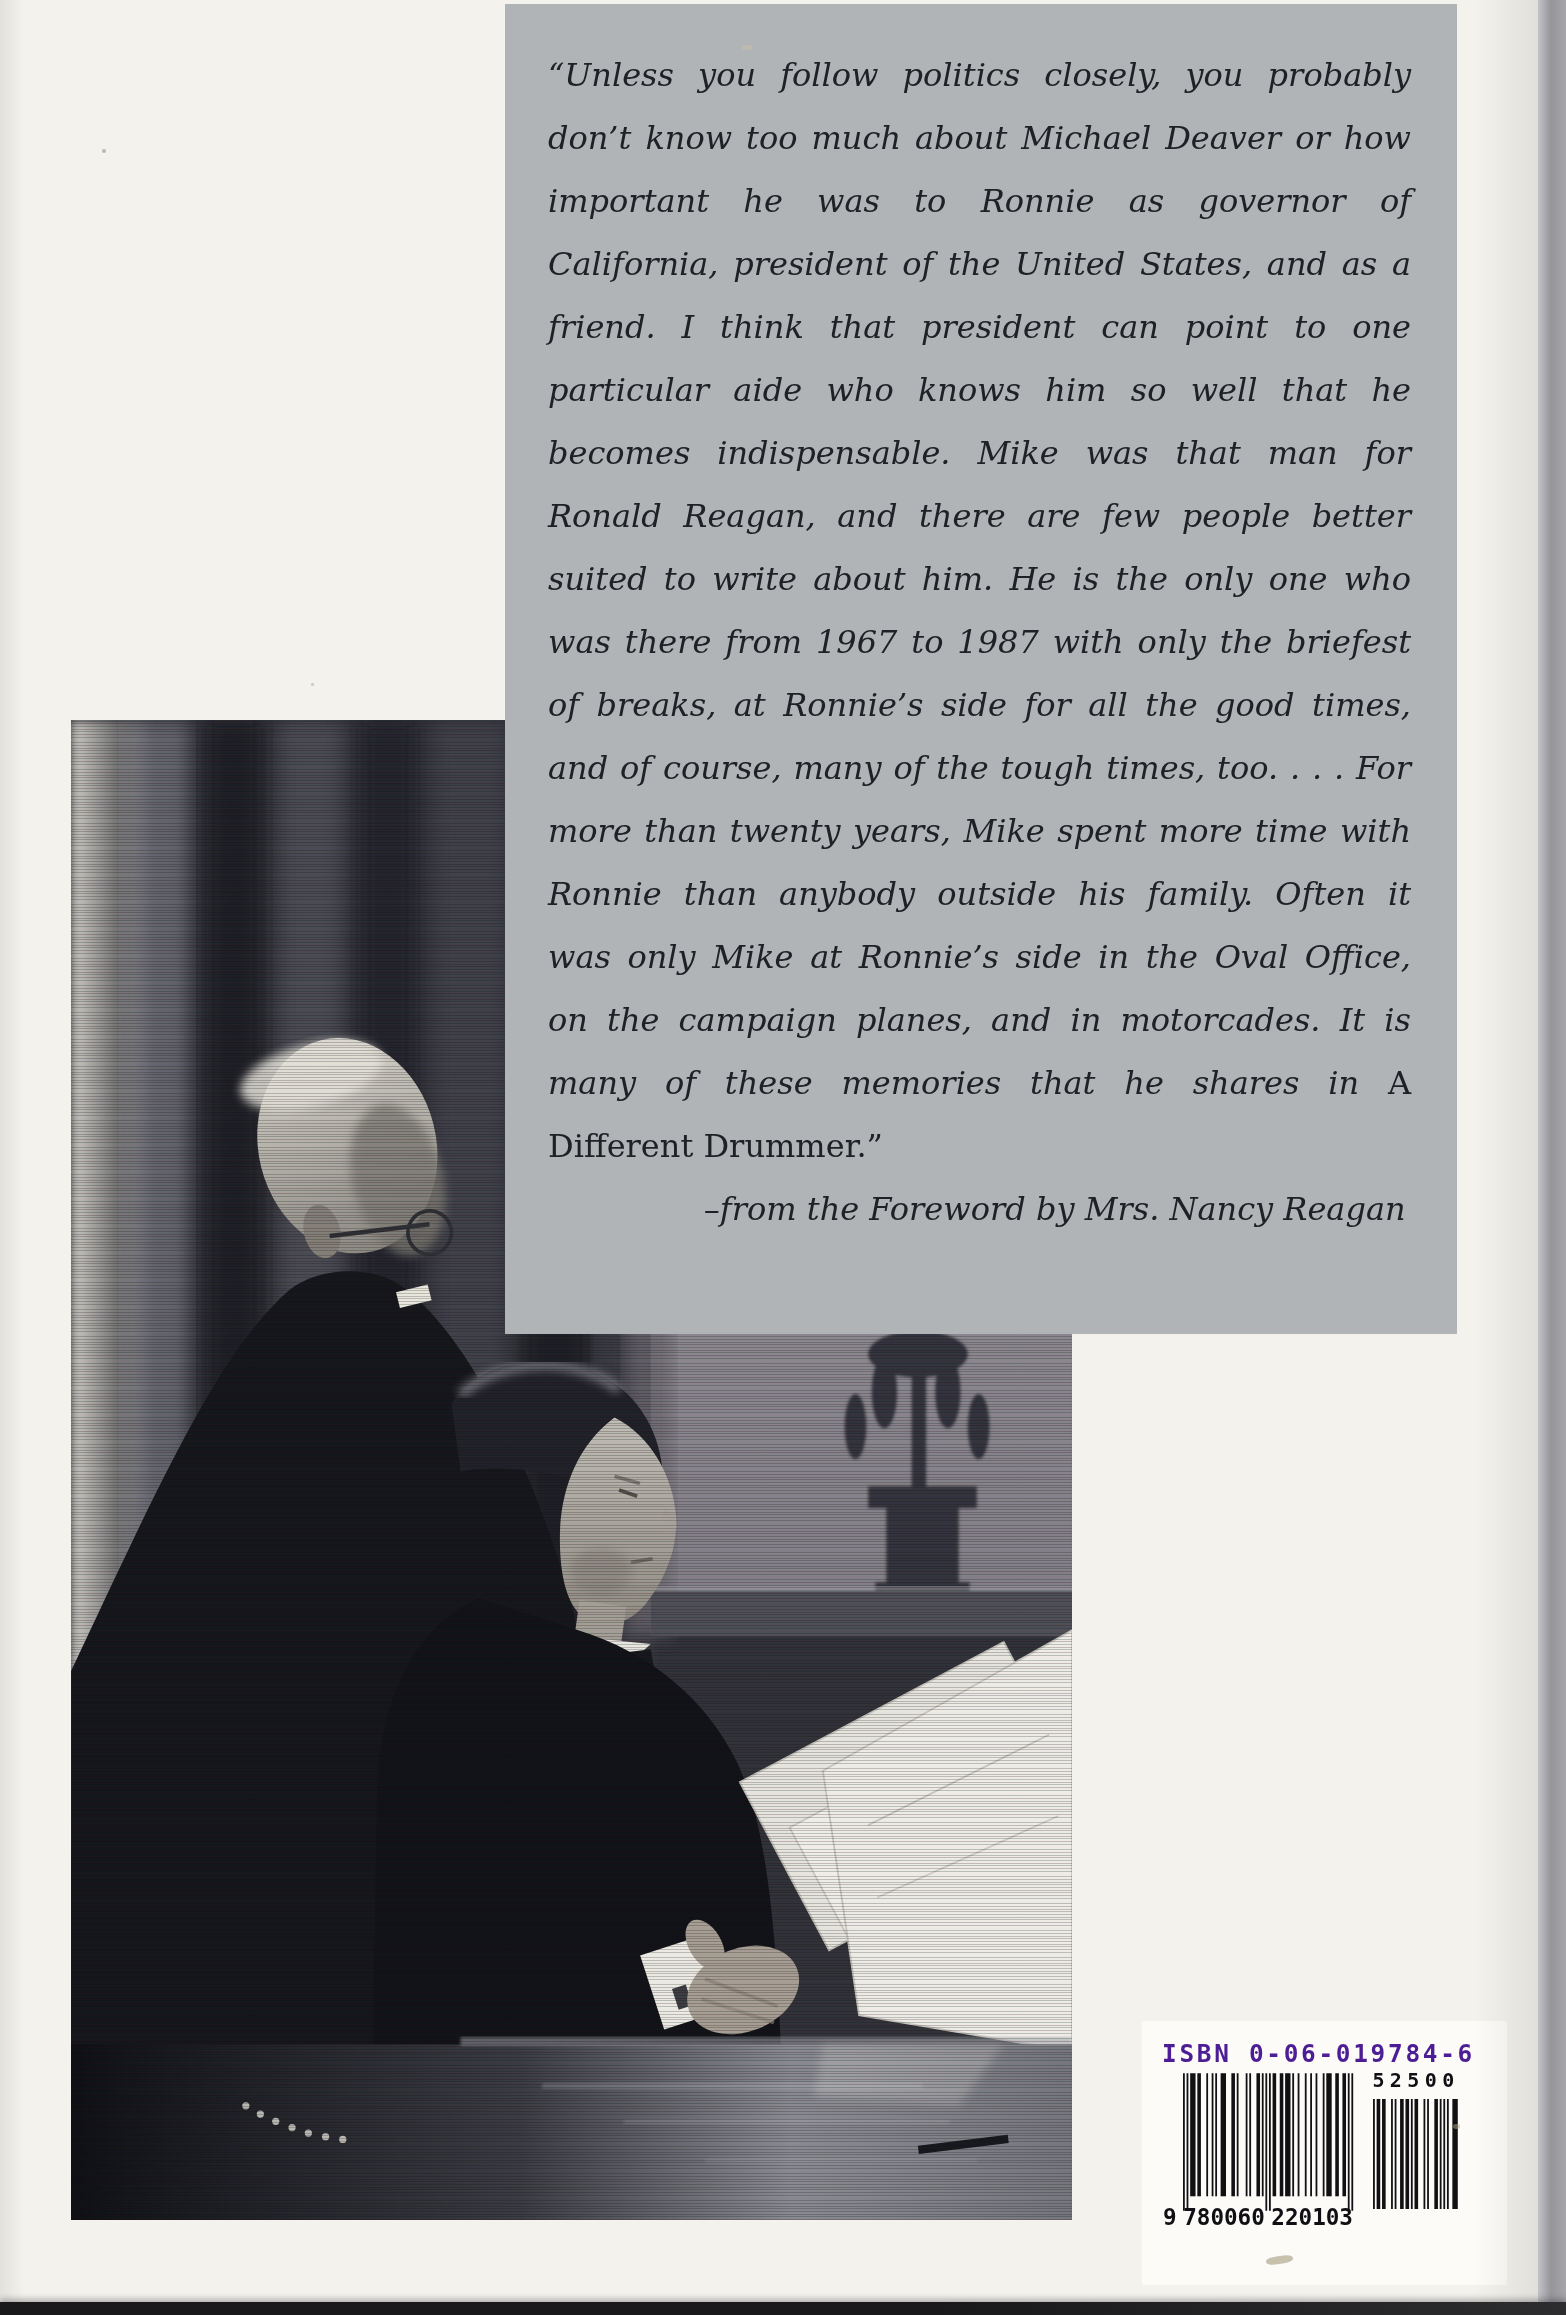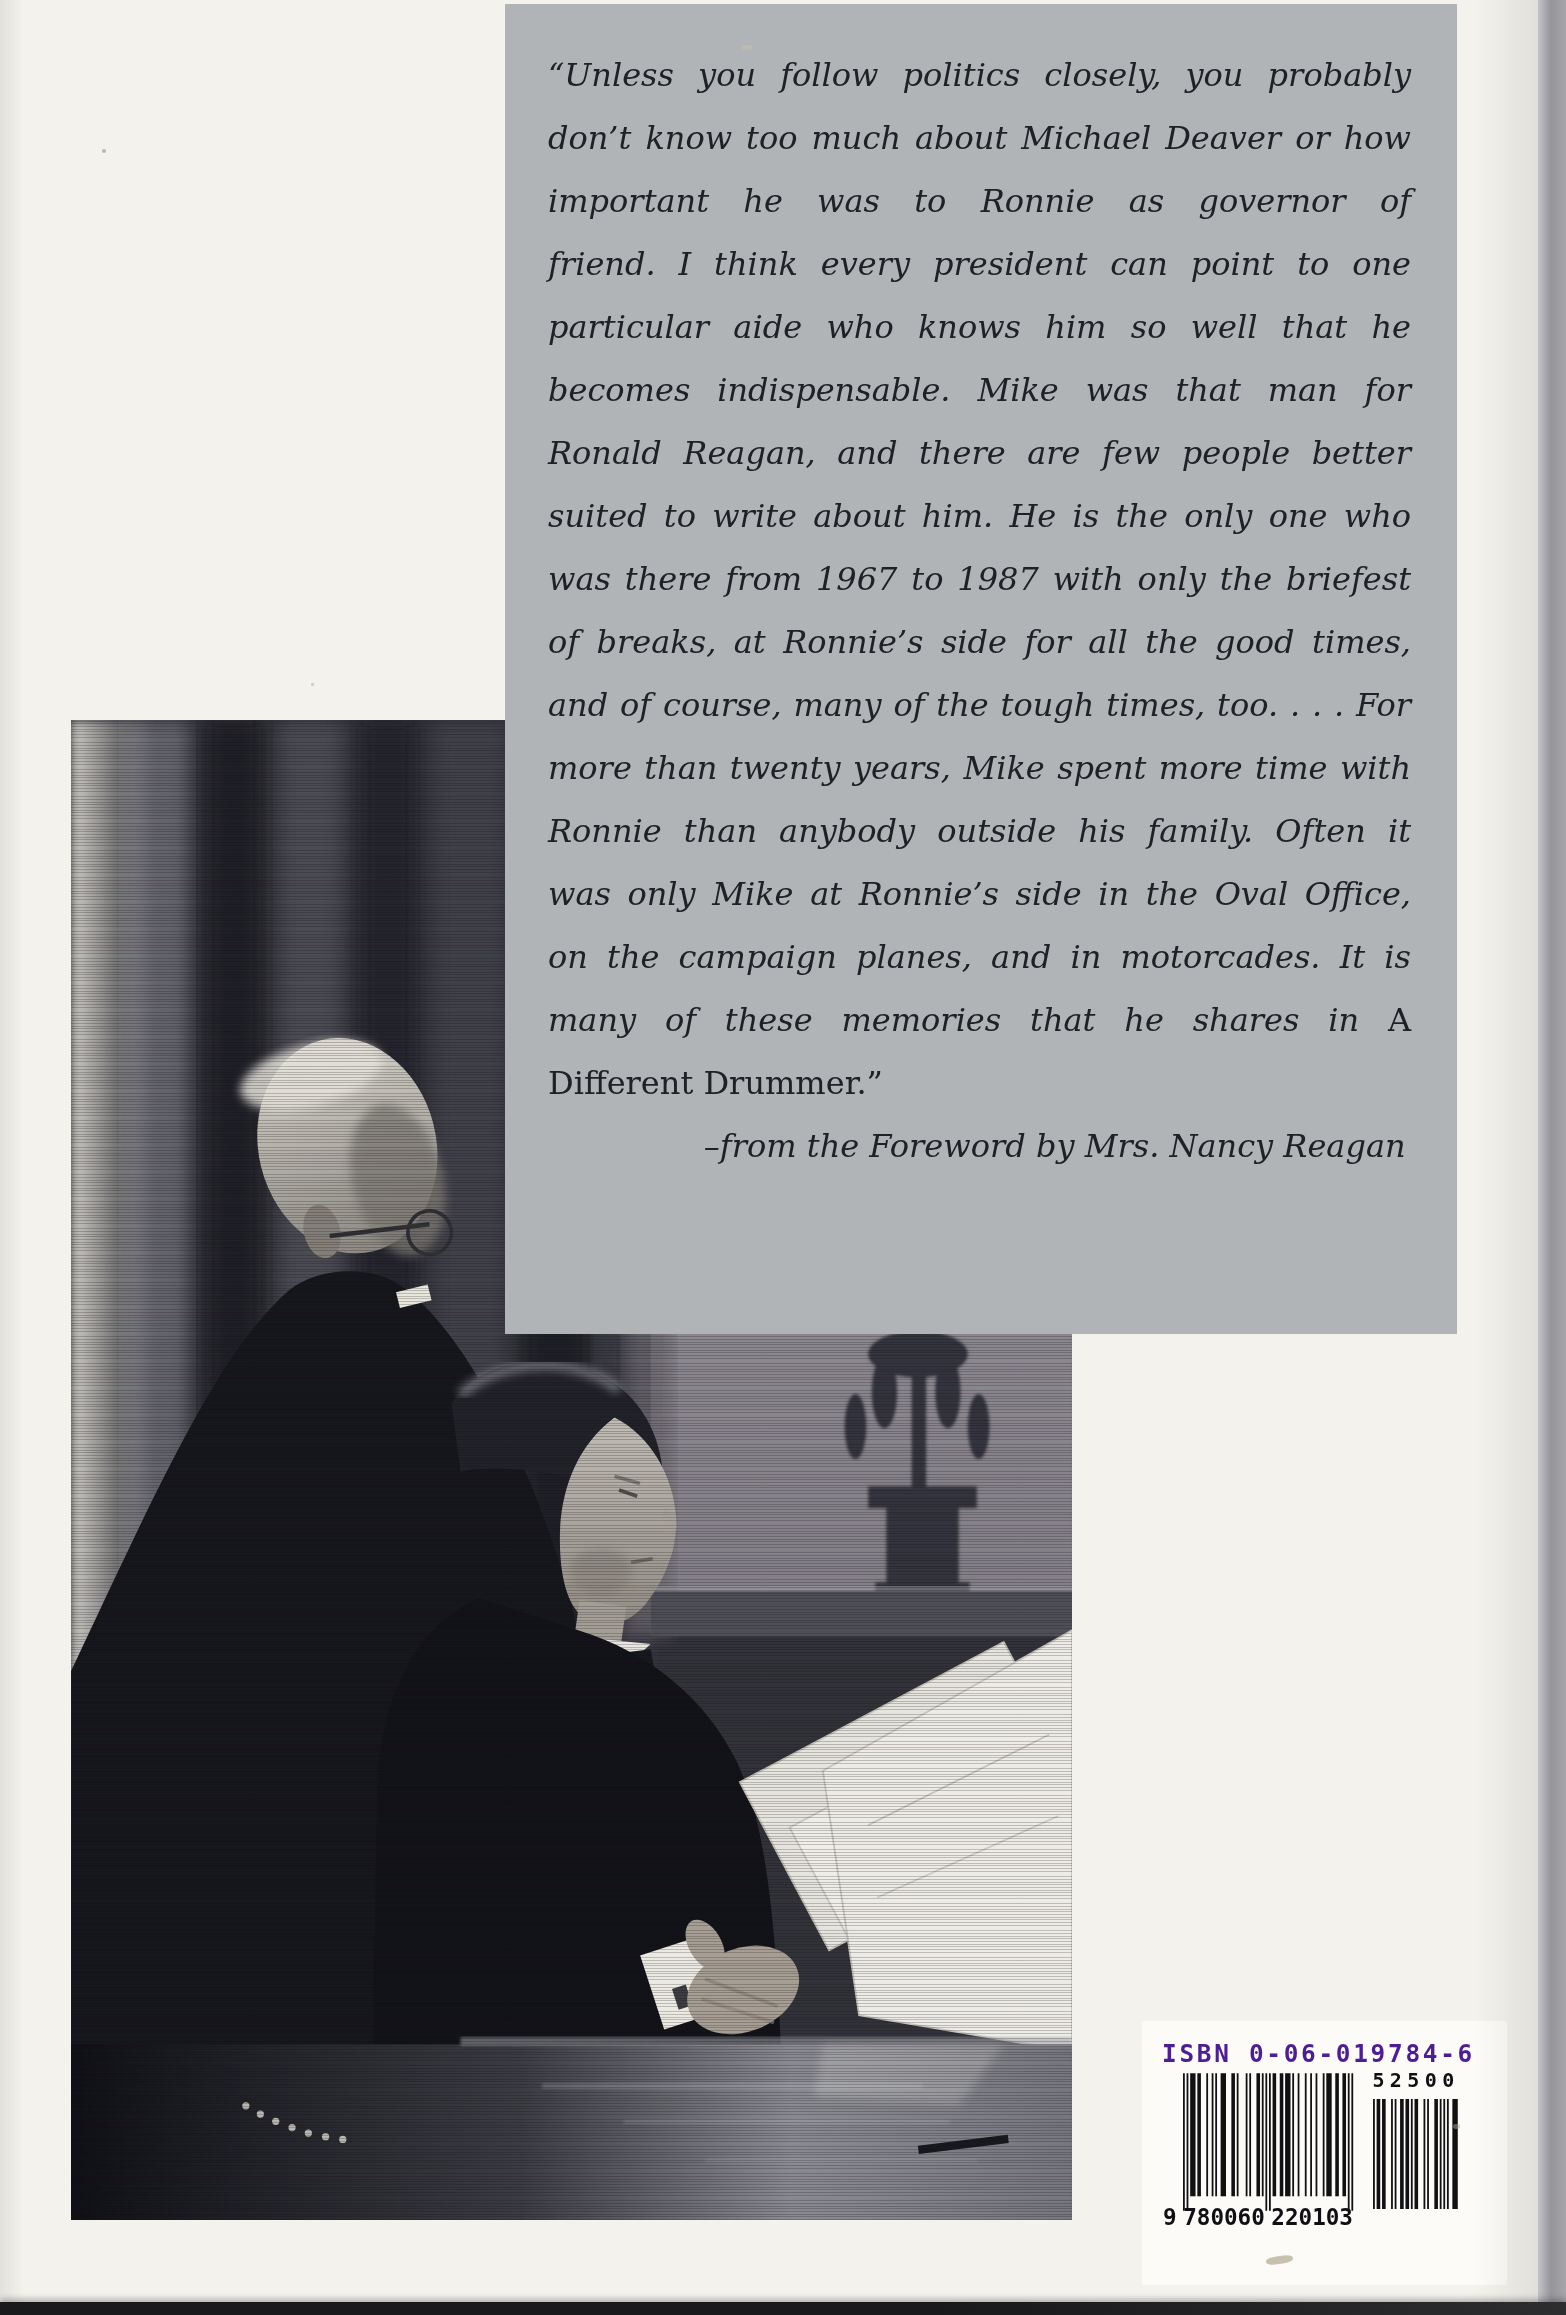--- a/index.html
+++ b/index.html
@@ -241,21 +241,22 @@
   </svg>
   <div class="scanlines"></div>
   <div class="moire"></div>
 </div>
 
 <div class="abs quote-panel" style="background: rgb(177, 180, 183);">
   <div class="quote-text" id="quote-lines">
       <div class="qline"><span class="em">“Unless you follow politics closely, you probably</span></div>
       <div class="qline"><span class="em">don’t know too much about Michael Deaver or how</span></div>
       <div class="qline"><span class="em">important he was to Ronnie as governor of</span></div>
-      <div class="qline"><span class="em">friend. I think every president can point to one</span></div>
+      <div class="qline"><span class="em">California, president of the United States, and as a</span></div>
+      <div class="qline"><span class="em">friend. I think that president can point to one</span></div>
       <div class="qline"><span class="em">particular aide who knows him so well that he</span></div>
       <div class="qline"><span class="em">becomes indispensable. Mike was that man for</span></div>
       <div class="qline"><span class="em">Ronald Reagan, and there are few people better</span></div>
       <div class="qline"><span class="em">suited to write about him. He is the only one who</span></div>
       <div class="qline"><span class="em">was there from 1967 to 1987 with only the briefest</span></div>
       <div class="qline"><span class="em">of breaks, at Ronnie’s side for all the good times,</span></div>
       <div class="qline"><span class="em">and of course, many of the tough times, too. . . . For</span></div>
       <div class="qline"><span class="em">more than twenty years, Mike spent more time with</span></div>
       <div class="qline"><span class="em">Ronnie than anybody outside his family. Often it</span></div>
       <div class="qline"><span class="em">was only Mike at Ronnie’s side in the Oval Office,</span></div>

